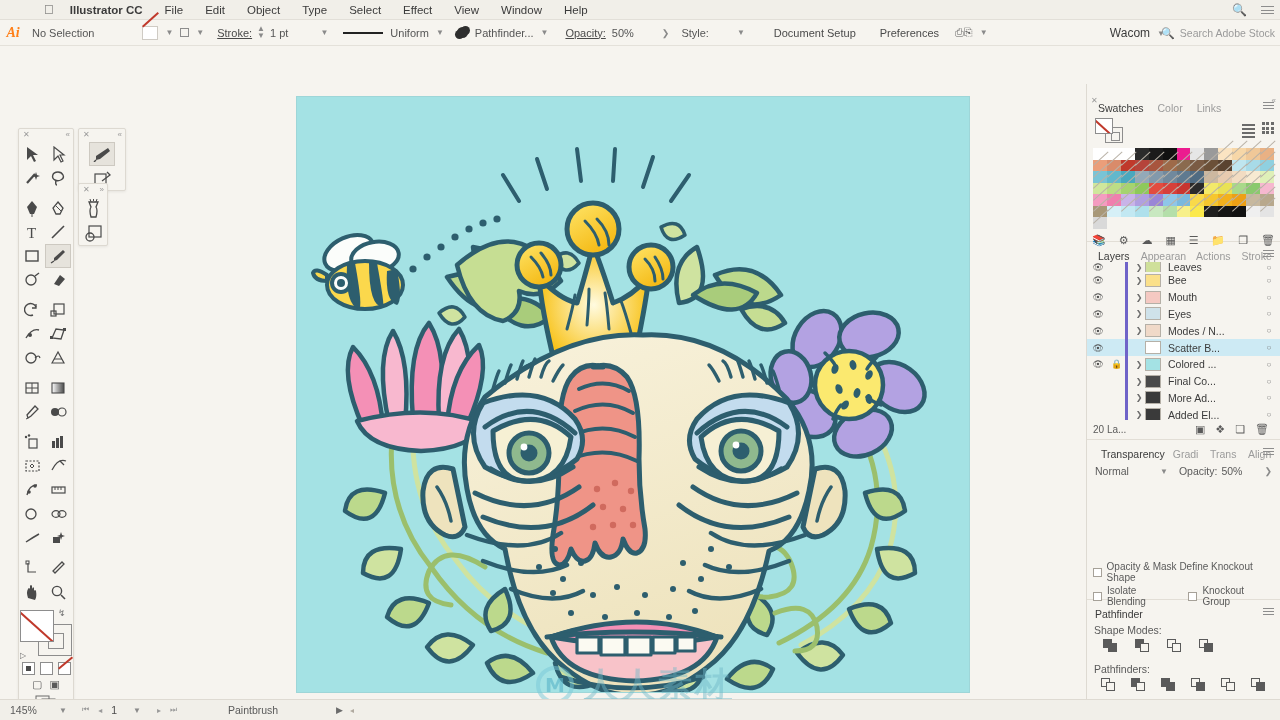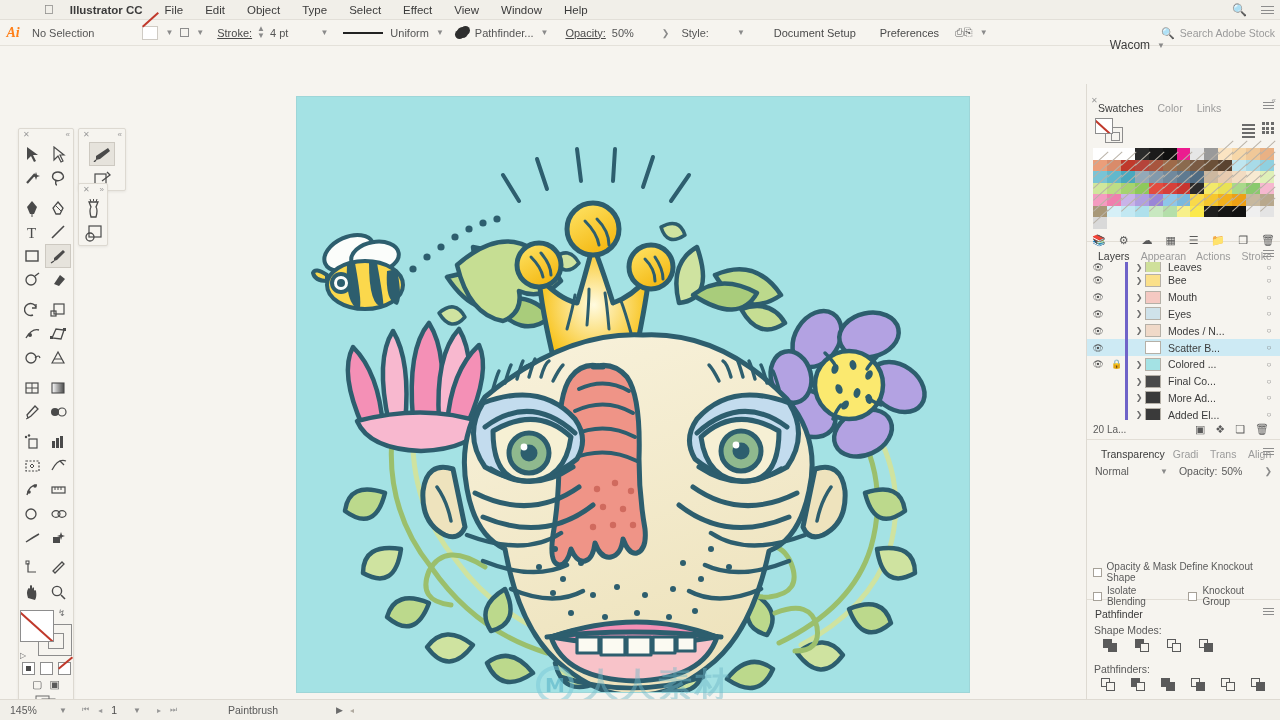--- a/index.html
+++ b/index.html
@@ -212,21 +212,21 @@
 
   
   .wm { position:absolute; pointer-events:none; user-select:none; }
   .wm-center { left:536px; top:662px; display:flex; align-items:center; gap:10px; }
   .wm-logo {
     width:38px; height:38px; border-radius:50%; border:4px solid rgba(120,200,215,.5);
     display:flex; align-items:center; justify-content:center; color:rgba(90,180,200,.62);
     font-size:20px; font-weight:bold; font-family:"DejaVu Sans", sans-serif;
   }
   .wm-cn { font-size:34px; font-weight:bold; color:rgba(110,185,200,.45); letter-spacing:3px;
-           font-family:"DejaVu Sans", sans-serif; }
+           font-family:"DejaVu Sans", sans-serif;text-decoration:underline; }
   .wm-faint { color:rgba(130,125,115,.10); font-size:30px; font-weight:bold; letter-spacing:4px;
               font-family:"DejaVu Sans", sans-serif; white-space:nowrap;}
 </style>
 </head>
 <body>
 
 <div id="app">
 
   <div class="wm wm-faint" style="left:20px;top:8px;">人人素材社区</div>
   <div class="wm wm-faint" style="left:150px;top:258px;font-size:26px;">人人素材网</div>
@@ -261,21 +261,21 @@
     <span class="seg">
       <span class="swatch-diag"></span>
       <span class="caret">▼</span>
       <span class="mini-sq"></span>
       <span class="caret">▼</span>
     </span>
 
     <span class="seg" style="margin-left:6px;">
       <span class="lbl-u">Stroke:</span>
       <span class="stepper" style="margin:0 5px;">▲<br>▼</span>
-      <span>4 pt</span>
+      <span>1 pt</span>
       <span class="caret" style="margin-left:32px;">▼</span>
     </span>
 
     <span class="seg" style="margin-left:8px;">
       <span class="strokeline"></span>
       <span style="margin-left:7px;">Uniform</span>
       <span class="caret">▼</span>
     </span>
 
     <span class="seg" style="margin-left:6px;">
@@ -296,21 +296,21 @@
     </span>
 
     <span class="btn-flat" style="margin-left:14px;">Document Setup</span>
     <span class="btn-flat" style="margin-left:8px;">Preferences</span>
 
     <span class="seg" style="margin-left:8px;">
       <span style="font-size:11px;color:#5a5a5a;">⎙⎘</span>
       <span class="caret">▼</span>
     </span>
 
-    <span class="seg" style="position:absolute;right:108px;top:12px;height:26px;align-items:center;justify-content:center;">
+    <span class="seg" style="position:absolute;right:108px;top:0;height:26px;align-items:center;justify-content:center;">
       <span style="font-size:12px;color:#3b3b3b;">Wacom</span>
       <span class="caret">▼</span>
     </span>
     <span class="seg" style="position:absolute;right:5px;top:0;height:26px;align-items:center;">
       <span style="font-size:11px;color:#8a8a8a;">🔍</span>
       <span style="margin-left:5px;font-size:10.5px;color:#9a9a9a;">Search Adobe Stock</span>
     </span>
   </div>
 
 

